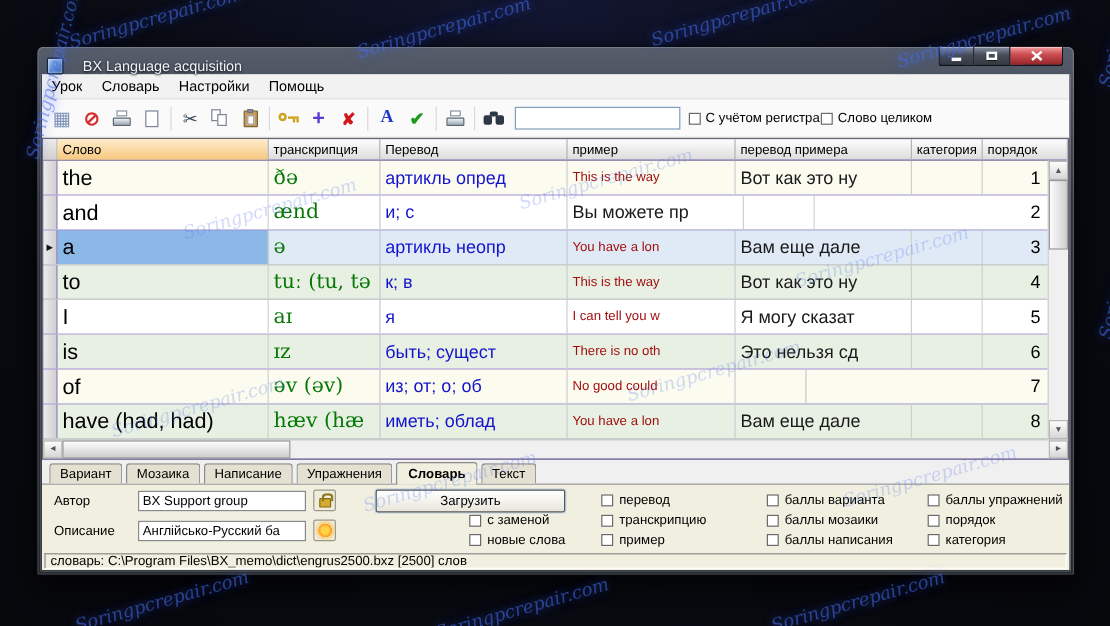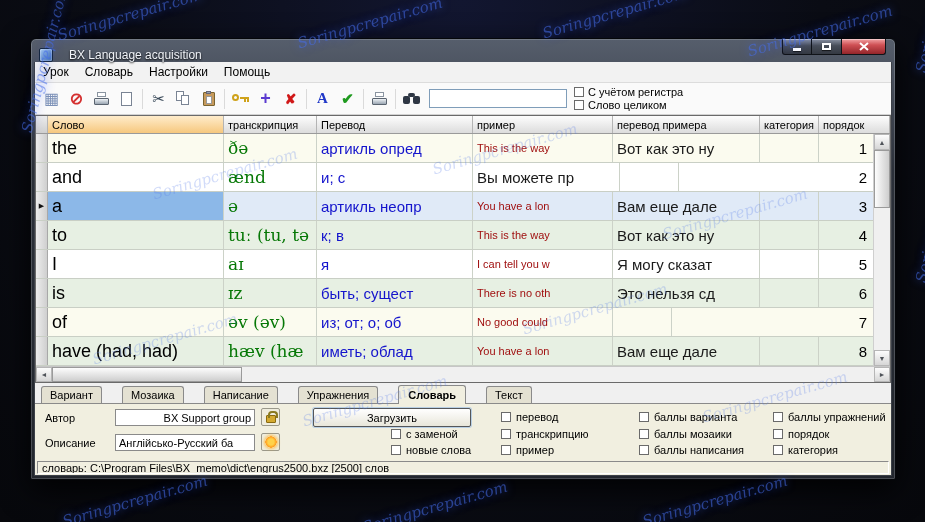--- a/index.html
+++ b/index.html
@@ -60,21 +60,21 @@
   .key{position:relative;width:17px;height:9px}
   .key .ring{position:absolute;left:0;top:0;width:7px;height:7px;border:2px solid #cfa21a;border-radius:50%}
   .key .stem{position:absolute;left:8px;top:3px;width:9px;height:2px;background:#cfa21a}
   .key .t1{position:absolute;left:12px;top:5px;width:2px;height:3px;background:#cfa21a}
   .key .t2{position:absolute;left:15px;top:5px;width:2px;height:3px;background:#cfa21a}
   .binoc{position:relative;width:17px;height:11px}
   .binoc i{position:absolute;bottom:0;width:7px;height:8px;background:#2e3744;border-radius:2px}
   .binoc .b1{left:0}.binoc .b2{right:0}
   .binoc b{position:absolute;top:0;left:5px;width:7px;height:4px;background:#2e3744;border-radius:2px}
   .search{width:138px;height:19px;border:1px solid #7f9db9;margin-left:5px;font-size:12px;padding:0 3px;background:#fff;font-family:"Liberation Sans",sans-serif}
-  .tbchecks{display:flex;flex-direction:column;margin-left:7px;gap:1px;font-size:11px}
+  .tbchecks{display:flex;flex-direction:row;margin-left:7px;gap:1px;font-size:11px}
   .cbrow{display:flex;align-items:center;gap:4px;white-space:nowrap}
   .cb{width:10px;height:10px;background:#fff;border:1px solid #6a6a6a;flex:none;display:inline-block}
 
   
   .grid{position:relative;border:1px solid #6a6a6a;flex:none;background:#8b5cf6}
   .ghead{display:flex;height:18px;background:linear-gradient(#fdfdfd,#dcdcdc);font-size:11px;border-bottom:1px solid #9a9a9a}
   .gh{border-right:1px solid #b4b4b4;display:flex;align-items:center;padding:0 4px;overflow:hidden;white-space:nowrap;color:#000}
   .gh.hstrip{padding:0;background:linear-gradient(#ececec,#cfcfcf)}
   .gh.word{background:linear-gradient(#ffeccb,#f6c87e)}
   .w-strip{width:12px;flex:none}
@@ -103,21 +103,21 @@
   .sarrow{height:16px;flex:none;display:flex;align-items:center;justify-content:center;font-size:7px;color:#50545a;background:linear-gradient(#fdfdfd,#d6d6d6);border:1px solid #b6b6b6}
   .vthumb{height:58px;flex:none;background:linear-gradient(90deg,#fdfdfd,#cecece);border:1px solid #9a9a9a}
   .vtrack{flex:1}
   .hscroll{height:16px;background:#f0f0f0;border-top:1px solid #c6c6c6;display:flex}
   .hscroll .sarrow{width:16px;height:100%}
   .hthumb{width:190px;background:linear-gradient(#fdfdfd,#cecece);border:1px solid #9a9a9a}
   .htrack{flex:1}
 
   
   .tabs{height:21px;display:flex;align-items:flex-end;padding-left:6px;background:#f0f0f0;border-bottom:1px solid #8a8a8a;flex:none}
-  .tab{font-size:11px;padding:2px 8px;border:1px solid #8a8a8a;border-bottom:none;background:#e4e1d2;border-radius:3px 3px 0 0;margin-right:20px;color:#000;white-space:nowrap}
+  .tab{font-size:11px;padding:2px 8px;border:1px solid #8a8a8a;border-bottom:none;background:#e4e1d2;border-radius:3px 3px 0 0;margin-right:3px;color:#000;white-space:nowrap}
   .tab.active{background:#f1efe0;position:relative;top:1px;padding:3px 9px;font-weight:bold}
   .panel{height:56px;background:#f1efe0;position:relative;font-size:11px;flex:none}
   .plabel{position:absolute;color:#000}
   .pinput{position:absolute;width:140px;height:17px;border:1px solid #8a8a8a;background:#fff;font-size:11px;padding:0 3px;font-family:"Liberation Sans",sans-serif}
   .minibtn{position:absolute;width:19px;height:18px;background:#efedde;border:1px solid #9a988a;display:flex;align-items:center;justify-content:center;border-radius:2px}
   .lock{position:relative;width:10px;height:8px;background:#d4aa30;border:1px solid #8a6a10;border-radius:1px;margin-top:4px}
   .lock::before{content:"";position:absolute;left:1px;top:-5px;width:6px;height:5px;border:2px solid #8a7a20;border-bottom:none;border-radius:4px 4px 0 0}
   .sun{width:12px;height:12px;border-radius:50%;background:radial-gradient(circle,#ffd24a 35%,#ff9a1a 65%,rgba(255,154,26,0) 70%);box-shadow:0 0 3px 1px rgba(255,180,40,.8)}
   .load{position:absolute;left:278px;top:4px;width:158px;height:19px;background:linear-gradient(#ffffff,#e8e6da);border:1px solid #55575a;border-radius:2px;font-size:11px;display:flex;align-items:center;justify-content:center;box-shadow:0 0 0 1px #b8cfe4}
   .pcb{position:absolute;display:flex;align-items:center;gap:5px;white-space:nowrap}
@@ -371,21 +371,21 @@
         <span class="tab">Вариант</span>
         <span class="tab">Мозаика</span>
         <span class="tab">Написание</span>
         <span class="tab">Упражнения</span>
         <span class="tab active">Словарь</span>
         <span class="tab">Текст</span>
       </div>
 
       <div class="panel">
         <span class="plabel" style="left:10px;top:8px">Автор</span>
-        <input class="pinput" style="left: 80px; top: 5px; text-align: right;" value="BX Support group">
+        <input class="pinput" style="left: 80px; top: 5px;" value="BX Support group">
         <span class="minibtn" style="left:226px;top:4px">
             <span class="lock"></span>
           </span>
         <span class="plabel" style="left:10px;top:33px">Описание</span>
         <input class="pinput" style="left: 80px; top: 30px;" value="Англійсько-Русский ба">
         <span class="minibtn" style="left:226px;top:29px">
             <span class="sun"></span>
           </span>
 
         <button class="load">Загрузить</button>

